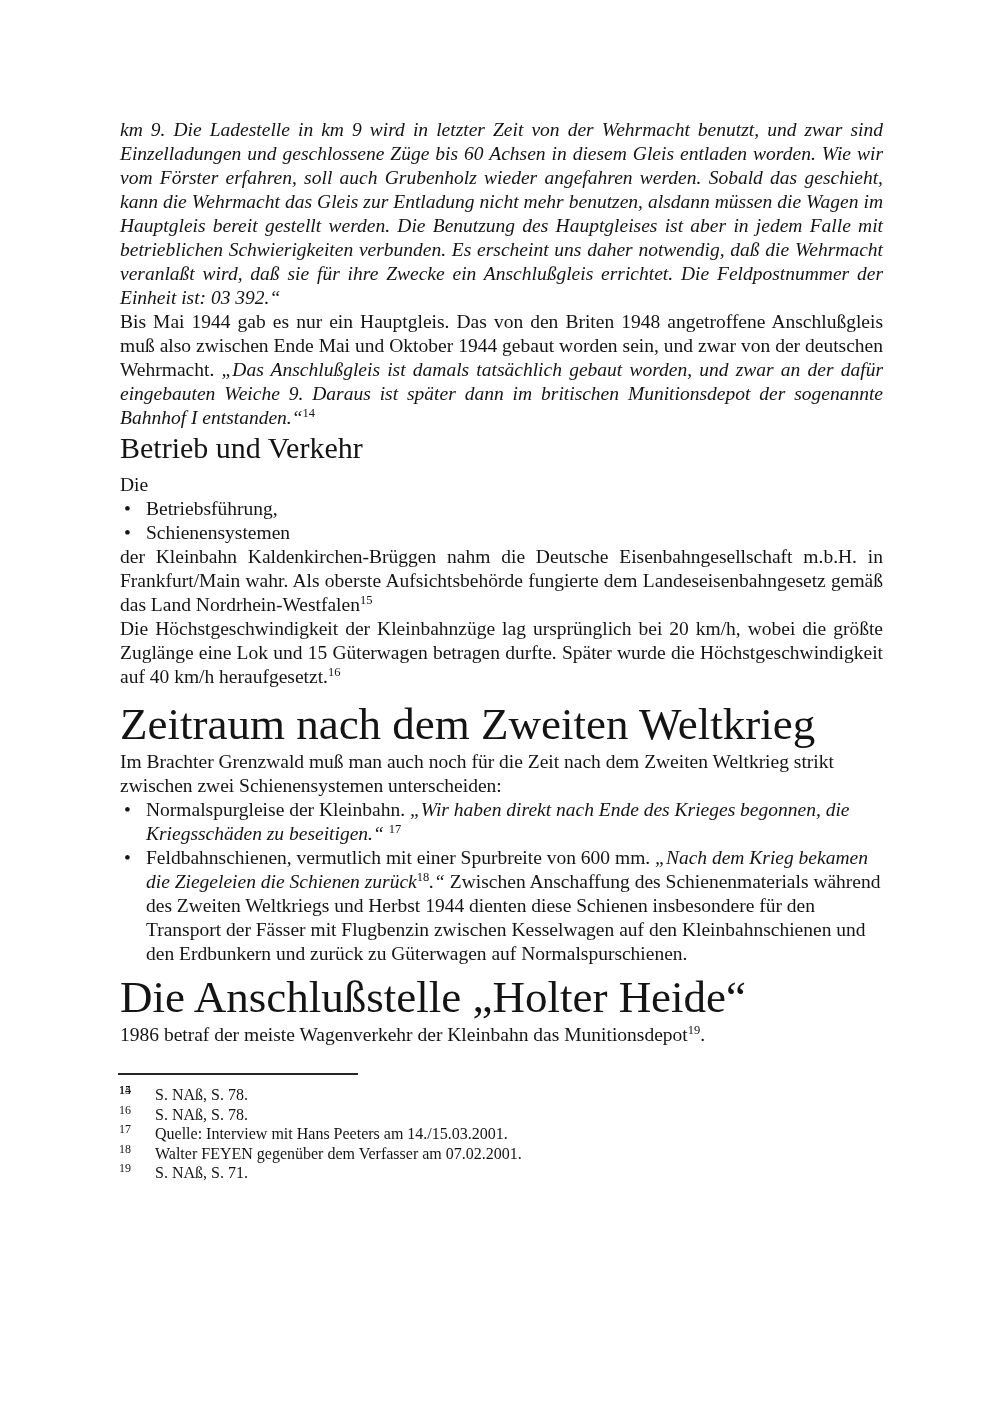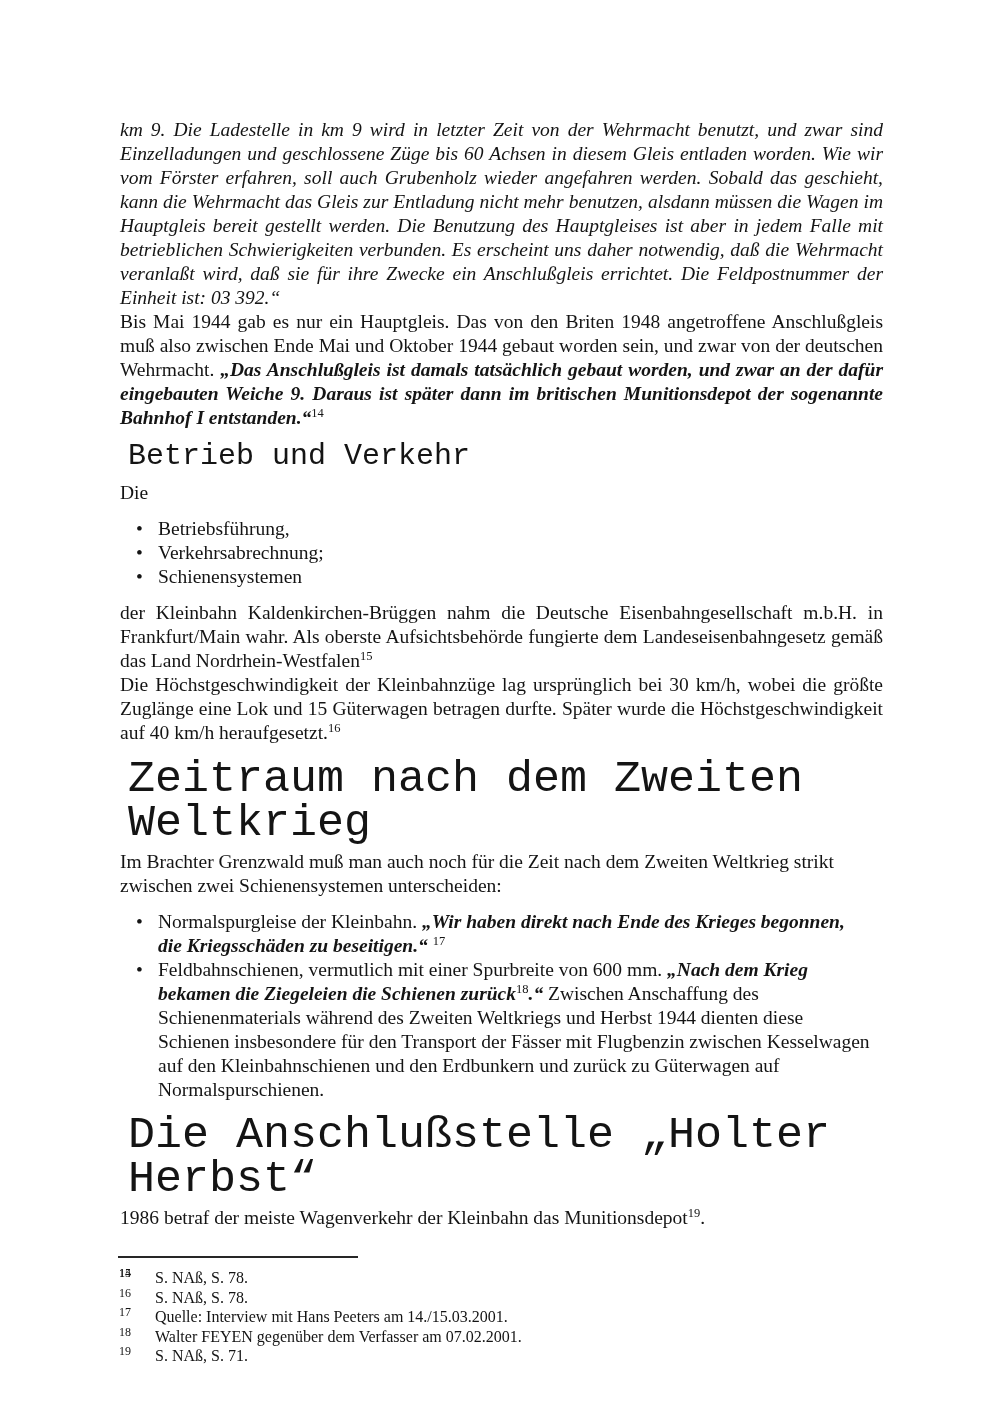--- a/index.html
+++ b/index.html
@@ -15,38 +15,37 @@
     border-radius:25px;
   }
   
   .content p{
     margin:0;
     font-size:19.5px;
     line-height:24px;
   }
   .content p.justify{text-align:justify;}
   .content p.italic{font-style:italic;}
-  .it{font-style:italic;font-weight:bold;}
+  .it{font-style:italic;}
   .sup{
     font-size:12.5px;
     line-height:0;
     position:relative;
     top:-7px;
   }
   
   h1,h2{
     font-weight:normal;
-    margin:8px;
+    margin:0;
     color:#141414;
-    font-family:Liberation Mono, monospace;
   }
   h1{font-size:45px;line-height:44px;}
   h2{font-size:30px;line-height:36px;}
   
-  .content ul{list-style:none;margin:12px;padding:0;}
+  .content ul{list-style:none;margin:0;padding:0;}
   .content li{
     position:relative;
     padding-left:26px;
     font-size:19.5px;
     line-height:24px;
   }
   .content li::before{
     content:"\2022";
     position:absolute;
     left:4px;
@@ -86,32 +85,31 @@
 <body>
 
 <div class="page" data-name="document-page">
   <main class="content" id="doc-blocks" data-name="document-body">
       <p class="justify italic" data-name="quote-paragraph-km9"><span data-name="text-run">km 9. Die Ladestelle in km 9 wird in letzter Zeit von der Wehrmacht benutzt, und zwar sind Einzelladungen und geschlossene Züge bis 60 Achsen in diesem Gleis entladen worden. Wie wir vom Förster erfahren, soll auch Grubenholz wieder angefahren werden. Sobald das geschieht, kann die Wehrmacht das Gleis zur Entladung nicht mehr benutzen, alsdann müssen die Wagen im Hauptgleis bereit gestellt werden. Die Benutzung des Hauptgleises ist aber in jedem Falle mit betrieblichen Schwierigkeiten verbunden. Es erscheint uns daher notwendig, daß die Wehrmacht veranlaßt wird, daß sie für ihre Zwecke ein Anschlußgleis errichtet. Die Feldpostnummer der Einheit ist: 03 392.“</span></p>
       <p class="justify" data-name="paragraph-bis-mai-1944"><span data-name="text-run">Bis Mai 1944 gab es nur ein Hauptgleis. Das von den Briten 1948 angetroffene Anschlußgleis muß also zwischen Ende Mai und Oktober 1944 gebaut worden sein, und zwar von der deutschen Wehrmacht. </span><span class="it" data-name="text-run">„Das Anschlußgleis ist damals tatsächlich gebaut worden, und zwar an der dafür eingebauten Weiche 9. Daraus ist später dann im britischen Munitionsdepot der sogenannte Bahnhof I entstanden.“</span><span class="sup" data-name="footnote-ref-14">14</span></p>
       <h2 data-name="heading-betrieb-und-verkehr">Betrieb und Verkehr</h2>
       <p data-name="paragraph-die"><span data-name="text-run">Die</span></p>
       <ul data-name="list-betrieb">
         <li data-name="list-item-betriebsfuehrung"><span data-name="text-run">Betriebsführung,</span></li>
-        <li data-name="list-item-verkehrsabrechnung"><span data-name="text-run">Verkehrsabrechnung;</span></li>
         <li data-name="list-item-verkehrskontrolle"><span data-name="text-run">Schienensystemen</span></li>
       </ul>
       <p class="justify" data-name="paragraph-der-kleinbahn"><span data-name="text-run">der Kleinbahn Kaldenkirchen-Brüggen nahm die Deutsche Eisenbahngesellschaft m.b.H. in Frankfurt/Main wahr. Als oberste Aufsichtsbehörde fungierte dem Landeseisenbahngesetz gemäß das Land Nordrhein-Westfalen</span><span class="sup" data-name="footnote-ref-15">15</span></p>
-      <p class="justify" data-name="paragraph-hoechstgeschwindigkeit"><span data-name="text-run">Die Höchstgeschwindigkeit der Kleinbahnzüge lag ursprünglich bei 30 km/h, wobei die größte Zuglänge eine Lok und 15 Güterwagen betragen durfte. Später wurde die Höchstgeschwindigkeit auf 40 km/h heraufgesetzt.</span><span class="sup" data-name="footnote-ref-16">16</span></p>
+      <p class="justify" data-name="paragraph-hoechstgeschwindigkeit"><span data-name="text-run">Die Höchstgeschwindigkeit der Kleinbahnzüge lag ursprünglich bei 20 km/h, wobei die größte Zuglänge eine Lok und 15 Güterwagen betragen durfte. Später wurde die Höchstgeschwindigkeit auf 40 km/h heraufgesetzt.</span><span class="sup" data-name="footnote-ref-16">16</span></p>
       <h1 data-name="heading-zeitraum-nach-dem-zweiten-weltkrieg">Zeitraum nach dem Zweiten Weltkrieg</h1>
       <p data-name="paragraph-im-brachter-grenzwald"><span data-name="text-run">Im Brachter Grenzwald muß man auch noch für die Zeit nach dem Zweiten Weltkrieg strikt zwischen zwei Schienensystemen unterscheiden:</span></p>
       <ul data-name="list-schienensysteme">
         <li data-name="list-item-normalspurgleise"><span data-name="text-run">Normalspurgleise der Kleinbahn. </span><span class="it" data-name="text-run">„Wir haben direkt nach Ende des Krieges begonnen, die Kriegsschäden zu beseitigen.“</span><span data-name="text-run"> </span><span class="sup" data-name="footnote-ref-17">17</span></li>
         <li data-name="list-item-feldbahnschienen"><span data-name="text-run">Feldbahnschienen, vermutlich mit einer Spurbreite von 600 mm. </span><span class="it" data-name="text-run">„Nach dem Krieg bekamen die Ziegeleien die Schienen zurück</span><span class="sup" data-name="footnote-ref-18">18</span><span class="it" data-name="text-run">.“</span><span data-name="text-run"> Zwischen Anschaffung des Schienenmaterials während des Zweiten Weltkriegs und Herbst 1944 dienten diese Schienen insbesondere für den Transport der Fässer mit Flugbenzin zwischen Kesselwagen auf den Kleinbahnschienen und den Erdbunkern und zurück zu Güterwagen auf Normalspurschienen.</span></li>
       </ul>
-      <h1 data-name="heading-anschlussstelle-holter-heide">Die Anschlußstelle „Holter Herbst“</h1>
+      <h1 data-name="heading-anschlussstelle-holter-heide">Die Anschlußstelle „Holter Heide“</h1>
       <p data-name="paragraph-1986"><span data-name="text-run">1986 betraf der meiste Wagenverkehr der Kleinbahn das Munitionsdepot</span><span class="sup" data-name="footnote-ref-19">19</span><span data-name="text-run">.</span></p>
     </main>
   <div class="footnote-sep" data-name="footnote-separator"></div>
   <section class="footnotes" id="doc-footnotes" data-name="footnotes-section">
       <div class="fn justify" data-name="footnote-item-14"><span class="fn-num" data-name="footnote-number">14</span></div>
       <div class="fn" data-name="footnote-item-15"><span class="fn-num" data-name="footnote-number">15</span><span data-name="footnote-text">S. NAß, S. 78.</span></div>
       <div class="fn" data-name="footnote-item-16"><span class="fn-num" data-name="footnote-number">16</span><span data-name="footnote-text">S. NAß, S. 78.</span></div>
       <div class="fn" data-name="footnote-item-17"><span class="fn-num" data-name="footnote-number">17</span><span data-name="footnote-text">Quelle: Interview mit Hans Peeters am 14./15.03.2001.</span></div>
       <div class="fn" data-name="footnote-item-18"><span class="fn-num" data-name="footnote-number">18</span><span data-name="footnote-text">Walter FEYEN gegenüber dem Verfasser am 07.02.2001.</span></div>
       <div class="fn" data-name="footnote-item-19"><span class="fn-num" data-name="footnote-number">19</span><span data-name="footnote-text">S. NAß, S. 71.</span></div>

